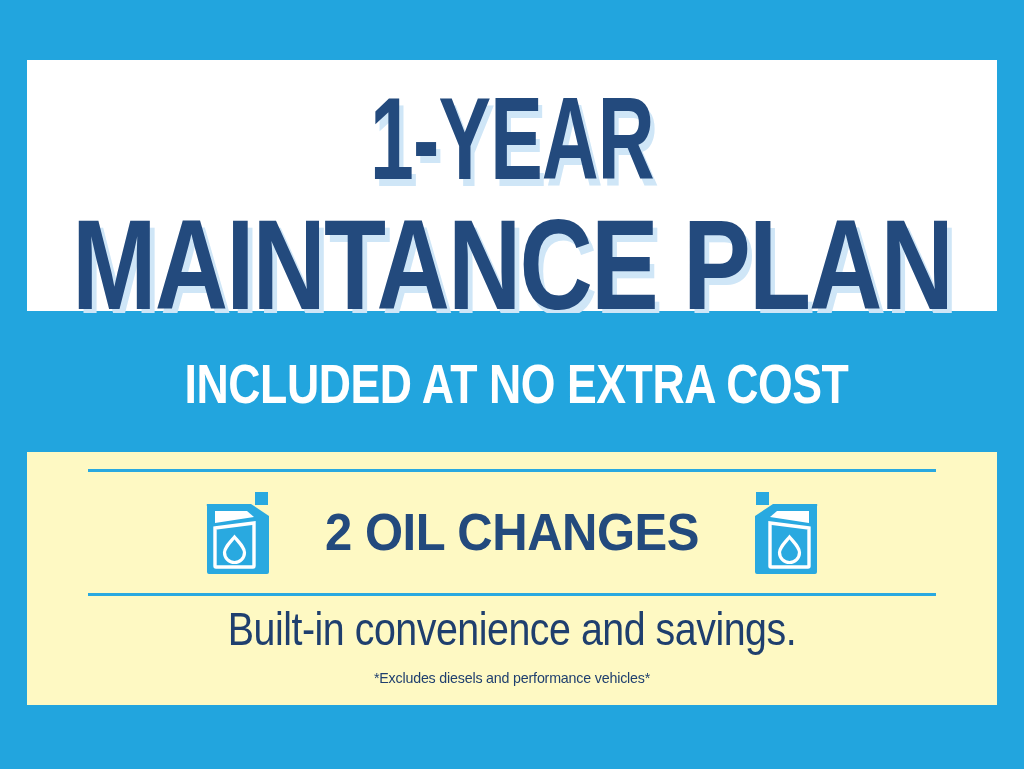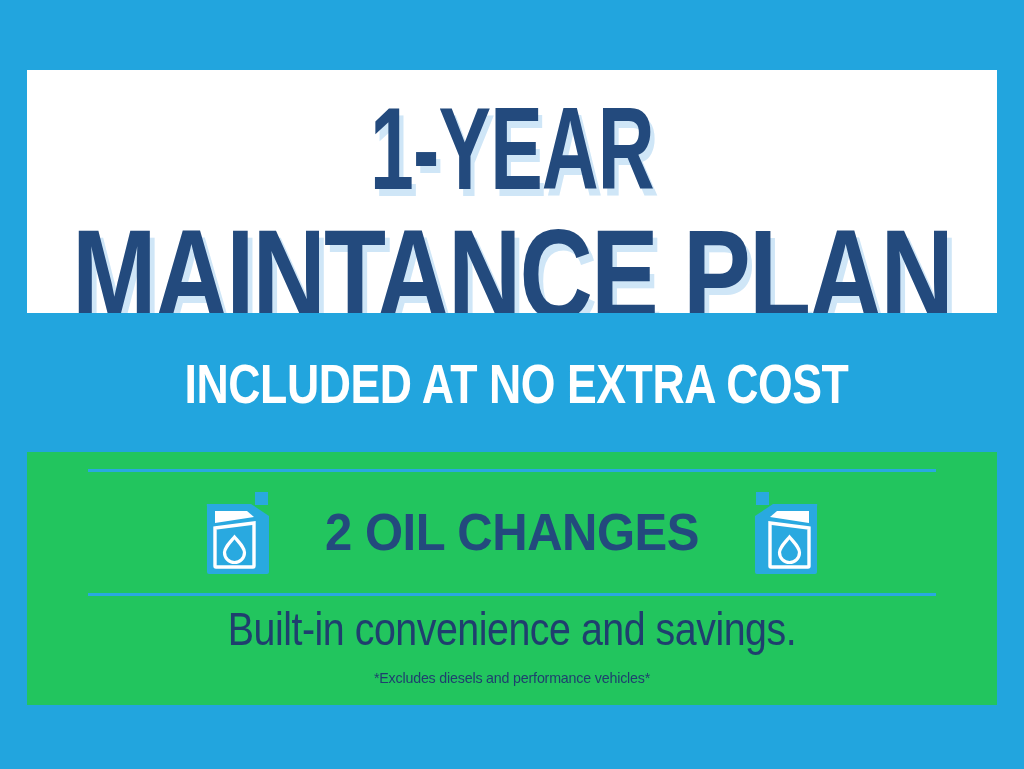--- a/index.html
+++ b/index.html
@@ -18,21 +18,21 @@
     position: relative;
     width: 1024px;
     height: 769px;
     background: #22a5de;
   }
 
   
   .card-top {
     position: absolute;
     left: 27px;
-    top: 70px;
+    top: 60px;
     width: 970px;
     height: 251px;
     background: #ffffff;
   }
 
   .headline-wrap {
     position: absolute;
     left: 0;
     top: 0;
     width: 100%;
@@ -103,21 +103,21 @@
     white-space: nowrap;
   }
 
   
   .card-bottom {
     position: absolute;
     left: 27px;
     top: 452px;
     width: 970px;
     height: 253px;
-    background: #22c55e;
+    background: #fef9c3;
   }
 
   .rule {
     position: absolute;
     left: 61px;
     width: 848px;
     height: 3px;
     background: #29a9e0;
   }
   .rule-top { top: 17px; }

